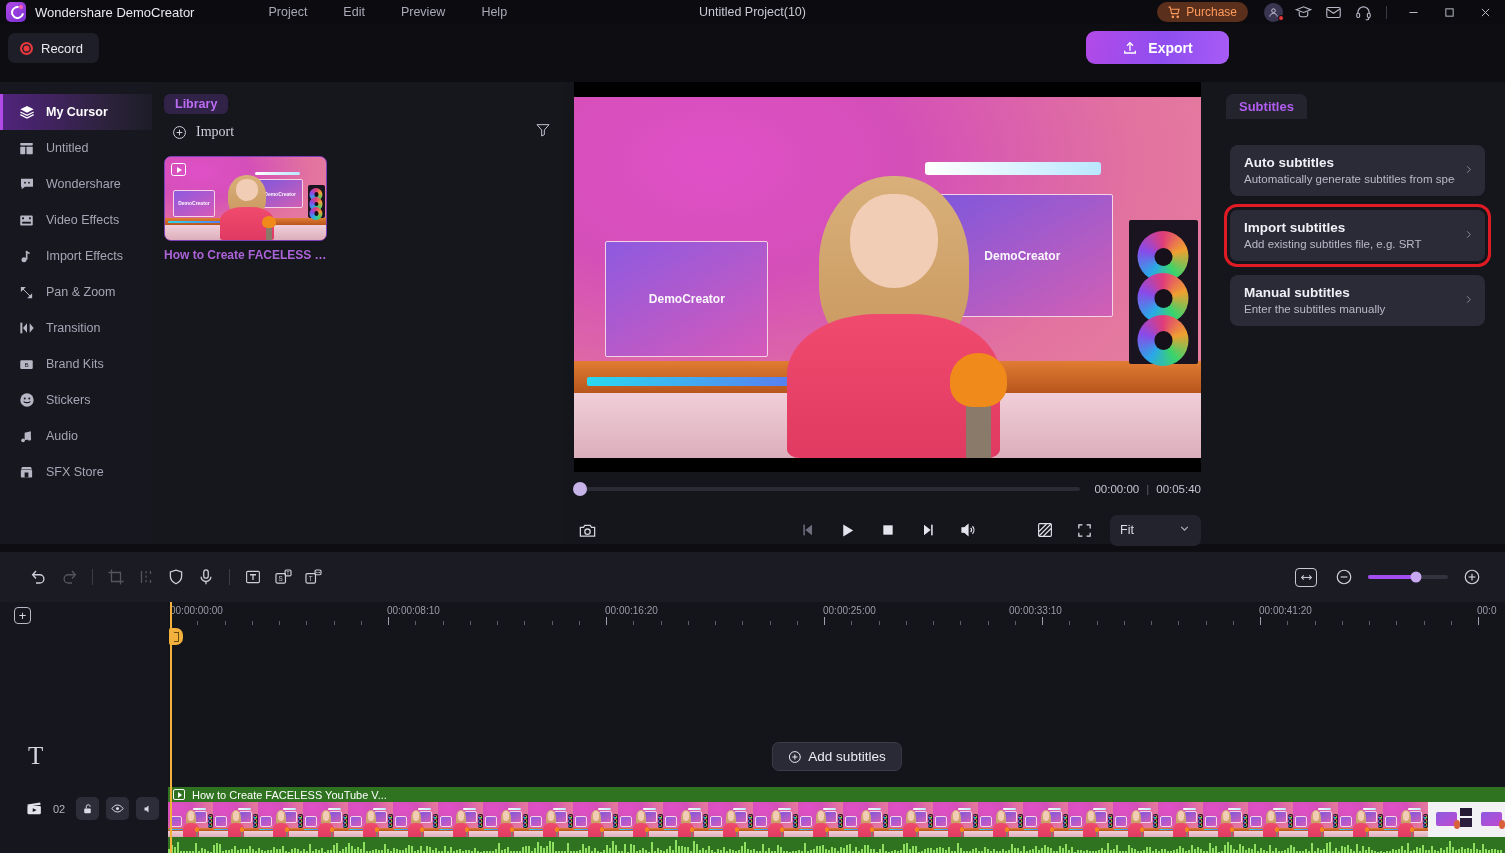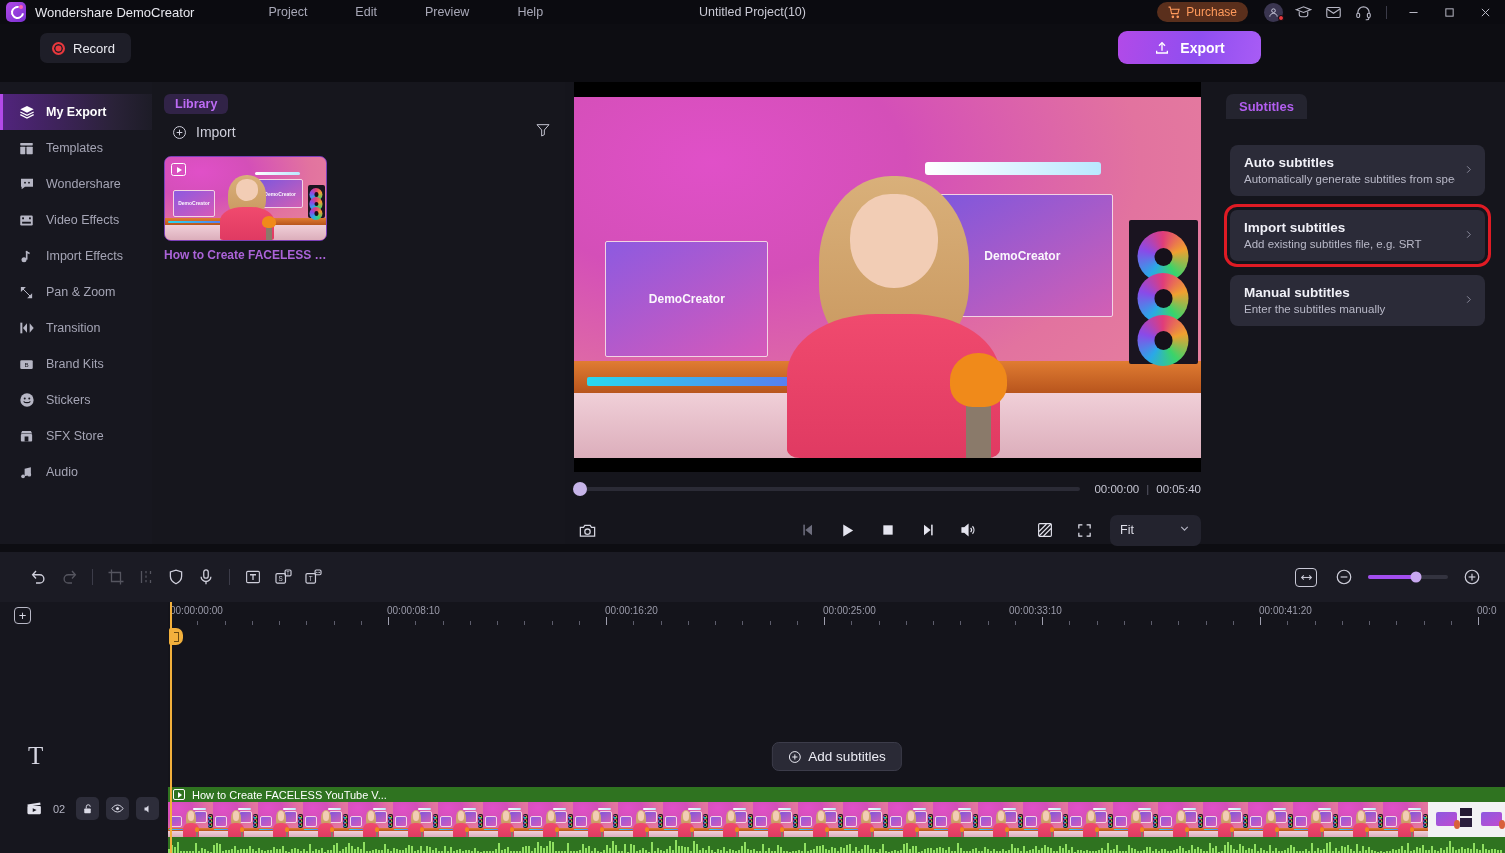--- a/index.html
+++ b/index.html
@@ -27,21 +27,21 @@
     content: ""; position: absolute; left: 5px; top: 4px;
     width: 9px; height: 9px; border-radius: 50%;
     border: 2px solid #fff; border-right-color: transparent;
     transform: rotate(-35deg);
   }
   .logo::after {
     content: ""; position: absolute; right: 3px; top: 3px;
     width: 4px; height: 4px; border-radius: 50%; background: #ff5fb0;
   }
   .app-name { font-size: 13px; color: #e9e9ef; margin-left: 9px; white-space: nowrap; }
-  .menus { display: flex; margin-left: 58px; gap: 16px; }
+  .menus { display: flex; margin-left: 58px; gap: 4px; }
   .menu-item {
     font-size: 12.5px; color: #a9a9b8; padding: 3px 16px; cursor: default;
     white-space: nowrap;
   }
   .proj-title {
     position: absolute; left: 0; right: 0; text-align: center;
     font-size: 12.5px; color: #c9c9d4; pointer-events: none;
   }
   .tb-right {
     margin-left: auto; display: flex; align-items: center; gap: 0px;
@@ -70,21 +70,20 @@
   .tb-sep { width: 1px; height: 13px; background: #3b3b48; margin: 0 8px; }
   .win-btn {
     width: 36px; height: 24px; display: flex; align-items: center;
     justify-content: center; color: #bcbcc8; cursor: pointer;
   }
 
   
   .actionbar {
     position: absolute; top: 24px; left: 0; width: 1243px; height: 58px;
     background: #0d0d12;
-    margin-left: 32px;
   }
   .record-btn {
     position: absolute; left: 8px; top: 9px; height: 30px;
     display: flex; align-items: center; gap: 8px;
     background: #1e1e28; border-radius: 7px; padding: 0 16px 0 12px;
     cursor: pointer;
   }
   .rec-dot {
     width: 13px; height: 13px; border-radius: 50%;
     border: 2.5px solid #e8383d; background: #e8383d;
@@ -127,20 +126,21 @@
     background: #16161d;
   }
   .lib-tab {
     margin: 12px 0 0 12px; display: inline-flex; align-items: center;
     background: #312347; color: #bd6cf5; font-size: 12.5px; font-weight: bold;
     padding: 3px 11px; border-radius: 6px; cursor: pointer;
   }
   .lib-row {
     display: flex; align-items: center; margin-top: 8px;
     padding: 0 14px 0 20px;
+    font-family: Liberation Serif, serif;
   }
   .import-btn { display: flex; align-items: center; gap: 9px; cursor: pointer; }
   .import-label { font-size: 14px; color: #cfcfdb; }
   .filter-ico { margin-left: auto; color: #c3c3d0; cursor: pointer; }
   .lib-grid { padding: 14px 0 0 12px; display: flex; flex-wrap: wrap; gap: 12px; }
   .lib-card { width: 163px; cursor: pointer; }
   .lib-thumb {
     width: 163px; height: 85px; border-radius: 7px; overflow: hidden;
     position: relative; border: 1px solid #7b3fb8;
     background: linear-gradient(160deg,#d866c6 0%, #b44fc9 45%, #e0709f 100%);
@@ -445,31 +445,31 @@
 
   <div class="leftnav">
     <div class="nav-item active">
       <span class="nav-ico">
         <svg width="16" height="16" viewBox="0 0 24 24" fill="currentColor">
             <path d="M12 3L2 8l10 5 10-5z"></path>
             <path d="M2 12l10 5 10-5" fill="none" stroke="currentColor" stroke-width="2"></path>
             <path d="M2 16l10 5 10-5" fill="none" stroke="currentColor" stroke-width="2"></path>
           </svg>
       </span>
-      <span>My Export</span>
+      <span>My Cursor</span>
     </div>
     <div class="nav-item">
       <span class="nav-ico">
         <svg width="15" height="15" viewBox="0 0 24 24" fill="currentColor">
             <rect x="2" y="3" width="20" height="4" rx="1"></rect>
             <rect x="2" y="9" width="8" height="12" rx="1"></rect>
             <rect x="12" y="9" width="10" height="12" rx="1"></rect>
           </svg>
       </span>
-      <span>Templates</span>
+      <span>Untitled</span>
     </div>
     <div class="nav-item">
       <span class="nav-ico">
         <svg width="16" height="16" viewBox="0 0 24 24" fill="currentColor">
             <path d="M3 4h18v12H9l-5 4v-4H3z"></path>
             <circle cx="9" cy="10" r="1.4" fill="#17171f"></circle>
             <circle cx="15" cy="10" r="1.4" fill="#17171f"></circle>
           </svg>
       </span>
       <span>Wondershare</span>
@@ -532,36 +532,36 @@
             <circle cx="8.6" cy="9.6" r="1.5" fill="#17171f"></circle>
             <circle cx="15.4" cy="9.6" r="1.5" fill="#17171f"></circle>
             <path d="M7.5 14.5c1.2 2 7.8 2 9 0" stroke="#17171f" stroke-width="1.7" fill="none" stroke-linecap="round"></path>
           </svg>
       </span>
       <span>Stickers</span>
     </div>
     <div class="nav-item">
       <span class="nav-ico">
         <svg width="15" height="15" viewBox="0 0 24 24" fill="currentColor">
+            <path d="M9 18V6l10-2.5v12"></path>
+            <circle cx="6.5" cy="18" r="3"></circle>
+            <circle cx="16.5" cy="15.5" r="3"></circle>
+          </svg>
+      </span>
+      <span>Audio</span>
+    </div>
+    <div class="nav-item">
+      <span class="nav-ico">
+        <svg width="15" height="15" viewBox="0 0 24 24" fill="currentColor">
             <path d="M3 7l2-4h14l2 4z"></path>
             <rect x="3" y="8" width="18" height="12" rx="1.5"></rect>
             <rect x="9" y="12" width="6" height="8" fill="#17171f"></rect>
           </svg>
       </span>
       <span>SFX Store</span>
-    </div>
-    <div class="nav-item">
-      <span class="nav-ico">
-        <svg width="15" height="15" viewBox="0 0 24 24" fill="currentColor">
-            <path d="M9 18V6l10-2.5v12"></path>
-            <circle cx="6.5" cy="18" r="3"></circle>
-            <circle cx="16.5" cy="15.5" r="3"></circle>
-          </svg>
-      </span>
-      <span>Audio</span>
     </div>
   </div>
 
   <div class="library">
     <div class="lib-tab">Library</div>
     <div class="lib-row">
       <div class="import-btn">
         <svg width="15" height="15" viewBox="0 0 24 24" fill="none" stroke="#cfcfdb" stroke-width="1.6">
           <circle cx="12" cy="12" r="9.5"></circle>
             <line x1="12" y1="7.5" x2="12" y2="16.5"></line>

